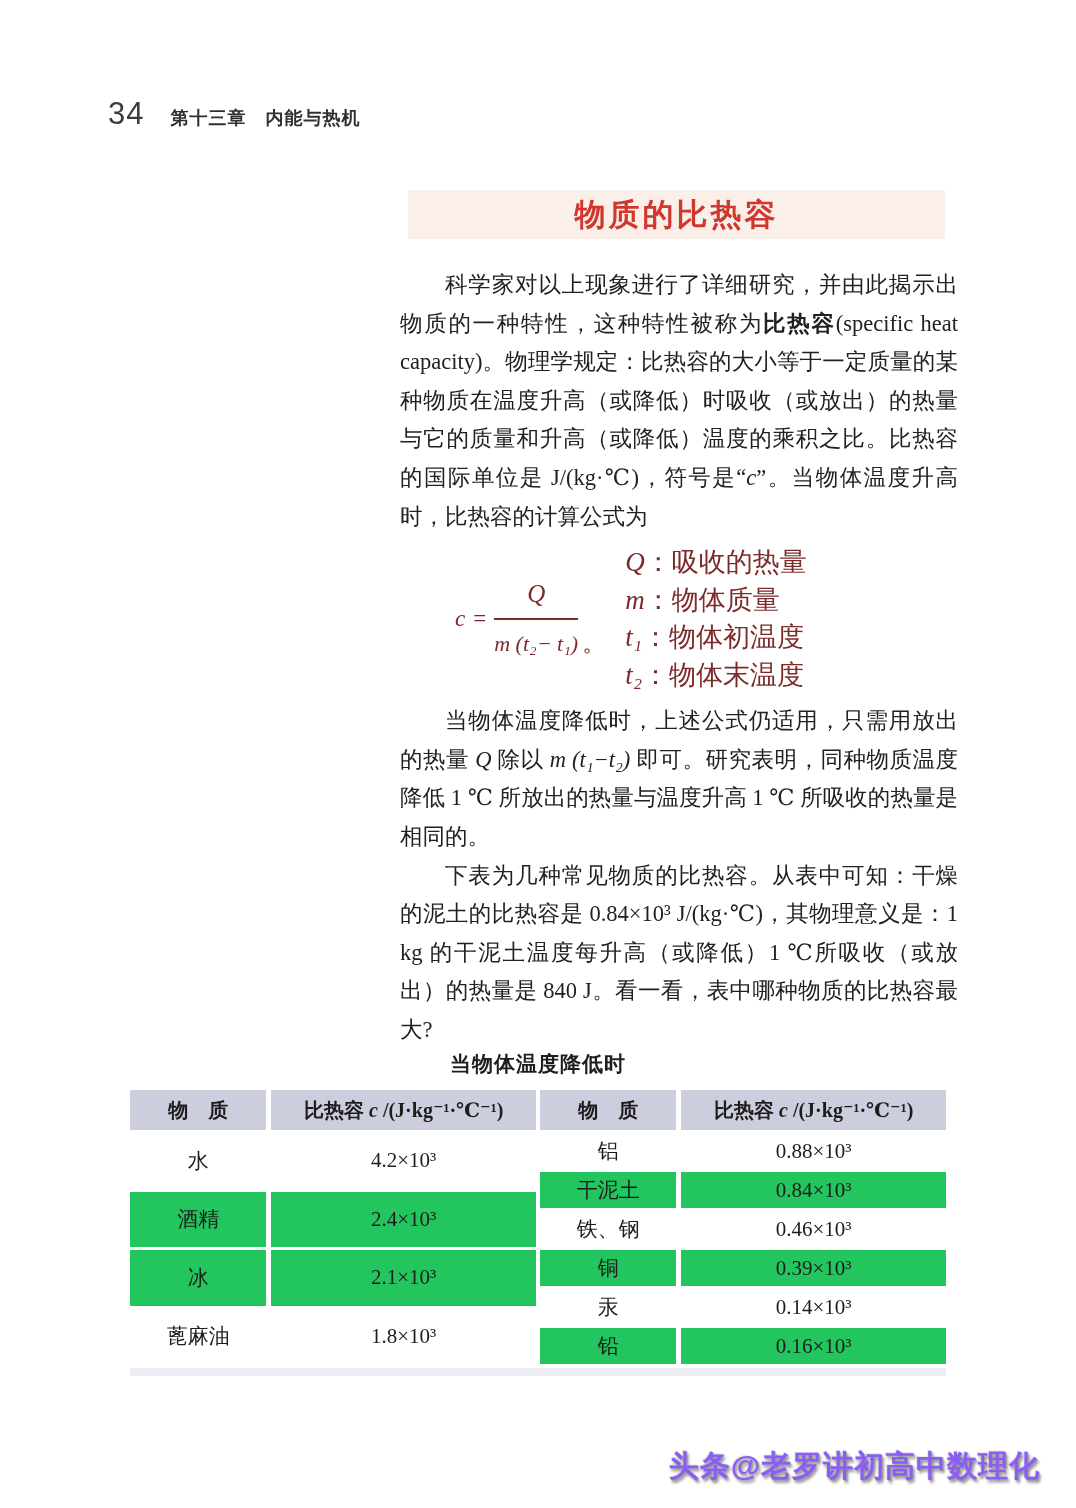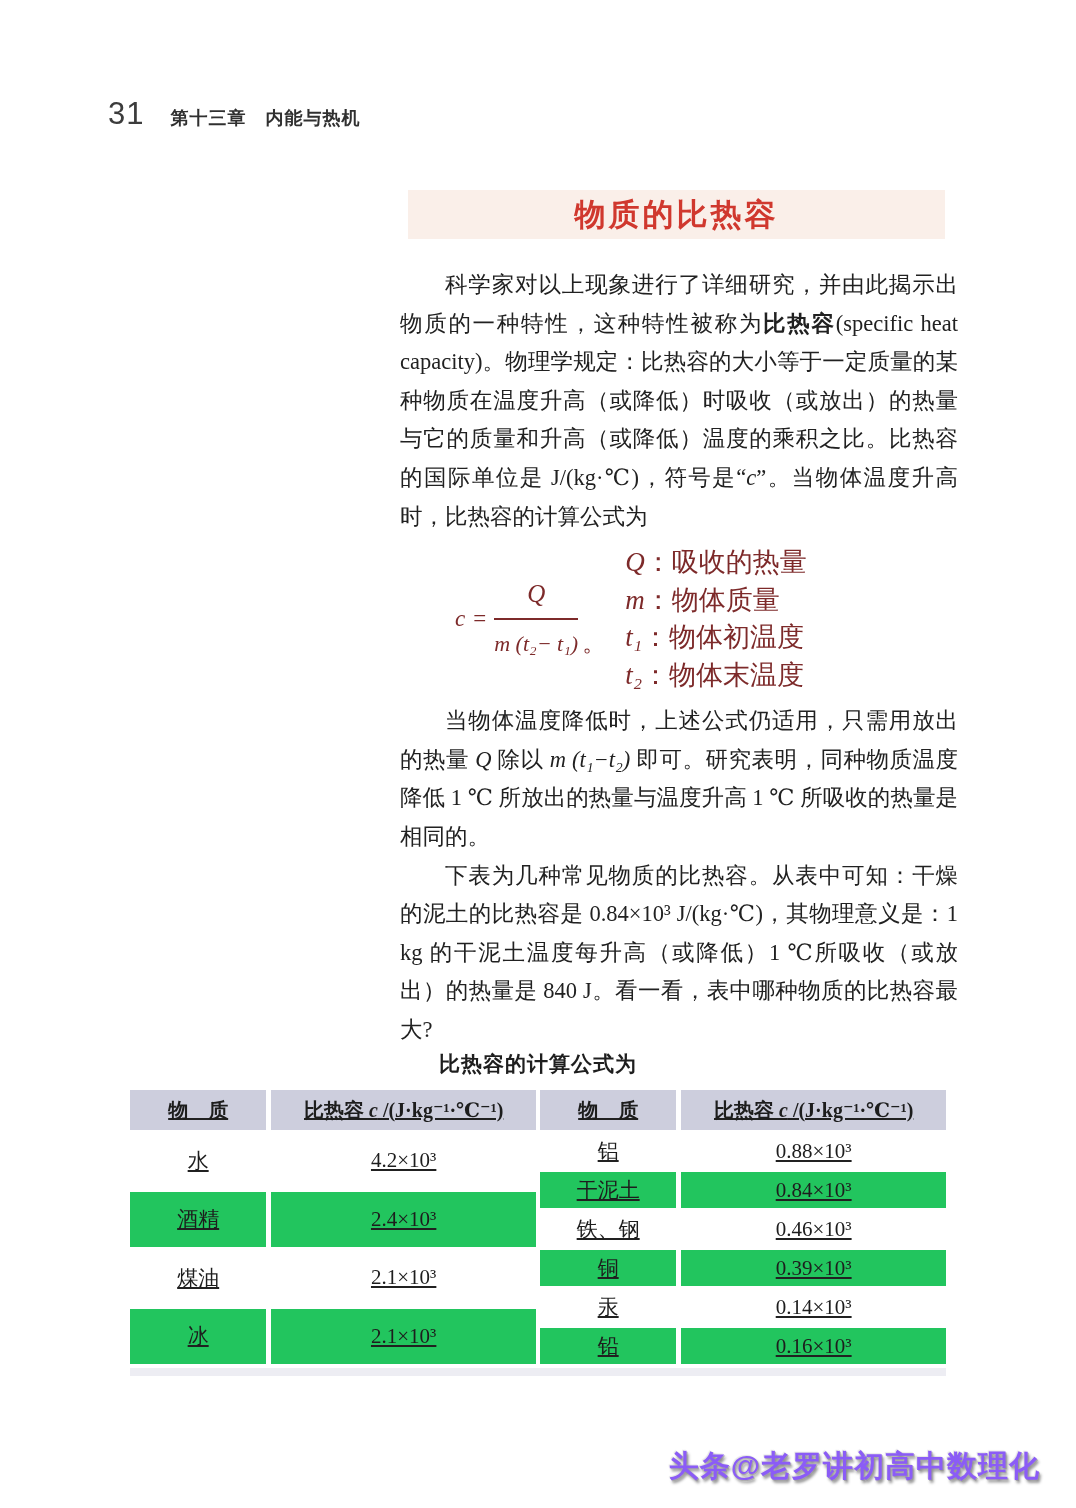--- a/index.html
+++ b/index.html
@@ -47,21 +47,21 @@
   .f-period{align-self:flex-end;margin-left:4px;font-style:normal;}
   .legend{font-size:27px;line-height:37.5px;}
   .legend-line{white-space:nowrap;}
   .legend-sym{font-style:italic;}
   
   .table-section{position:absolute;left:130px;top:1050px;width:816px;}
   .table-caption{
     text-align:center;font-family:"Liberation Sans","DejaVu Sans",sans-serif;
     font-weight:bold;font-size:21px;color:#1e1e1e;margin-bottom:12px;letter-spacing:1px;
   }
-  .tables{display:flex;gap:4px;text-decoration:underline;}
+  .tables{display:flex;gap:4px;}
   table.sh{border-collapse:separate;border-spacing:5px 3px;flex:1;margin:-3px -5px;}
   table.sh th{
     background:#cdcedd;font-weight:bold;font-size:20px;height:40px;
     text-align:center;white-space:nowrap;padding:0 4px;color:#1d1d1d;
   }
   table.sh td{height:36px;text-align:center;font-size:21px;padding:0 4px;color:#1d1d1d;}
   table.sh .c-sub{width:34%;}
   table.sh .c-val{width:66%;}
   table.sh tr.alt td{background:#22c55e;}
   .panel-strip{height:8px;background:#ededf3;margin-top:4px;}
@@ -71,21 +71,21 @@
     font-family:"Liberation Sans","DejaVu Sans",sans-serif;
     font-weight:bold;font-size:30px;letter-spacing:1px;color:#8b5cf6;
     text-shadow:2px 3px 3px #8f8f8f,-1px -1px 1px #e6e6e6,1px 1px 0 #bdbdbd;
     white-space:nowrap;
   }
 </style>
 </head>
 <body>
 
 <div class="page-header">
-  <span class="page-num">31</span>
+  <span class="page-num">34</span>
   <span class="chapter-title">第十三章　内能与热机</span>
 </div>
 
 <div class="banner">
   <span class="banner-title">物质的比热容</span>
 </div>
 
 <div class="content">
 
   <p><span>科学家对以上现象进行了详细研究，并由此揭示出物质的一种特性，这种特性被称为</span><span class="b">比热容</span><span>(specific heat capacity)。物理学规定：比热容的大小等于一定质量的某种物质在温度升高（或降低）时吸收（或放出）的热量与它的质量和升高（或降低）温度的乘积之比。比热容的国际单位是 J/(kg·℃)，符号是“</span><span class="it">c</span><span>”。当物体温度升高时，比热容的计算公式为</span></p>
@@ -108,21 +108,21 @@
     </div>
   </div>
 
   <p><span>当物体温度降低时，上述公式仍适用，只需用放出的热量 </span><span class="it">Q</span><span> 除以 </span><span class="it">m (t₁−t₂)</span><span> 即可。研究表明，同种物质温度降低 1 ℃ 所放出的热量与温度升高 1 ℃ 所吸收的热量是相同的。</span></p>
 
   <p>下表为几种常见物质的比热容。从表中可知：干燥的泥土的比热容是 0.84×10³ J/(kg·℃)，其物理意义是：1 kg 的干泥土温度每升高（或降低）1 ℃所吸收（或放出）的热量是 840 J。看一看，表中哪种物质的比热容最大?</p>
 
 </div>
 
 <div class="table-section">
-  <div class="table-caption">比热容的计算公式为</div>
+  <div class="table-caption">当物体温度降低时</div>
   <div class="tables">
 
     <table class="sh">
       <colgroup>
           <col class="c-sub">
           <col class="c-val">
         </colgroup>
       <thead>
         <tr>
           <th>物　质</th>
@@ -131,27 +131,27 @@
       </thead>
       <tbody>
         <tr>
             <td>水</td>
             <td>4.2×10³</td>
           </tr>
         <tr class="alt">
             <td>酒精</td>
             <td>2.4×10³</td>
           </tr>
-        <tr>
-            <td>煤油</td>
-            <td>2.1×10³</td>
-          </tr>
         <tr class="alt">
             <td>冰</td>
             <td>2.1×10³</td>
+          </tr>
+        <tr>
+            <td>蓖麻油</td>
+            <td>1.8×10³</td>
           </tr>
       </tbody>
     </table>
 
     <table class="sh">
       <colgroup>
           <col class="c-sub">
           <col class="c-val">
         </colgroup>
       <thead>

